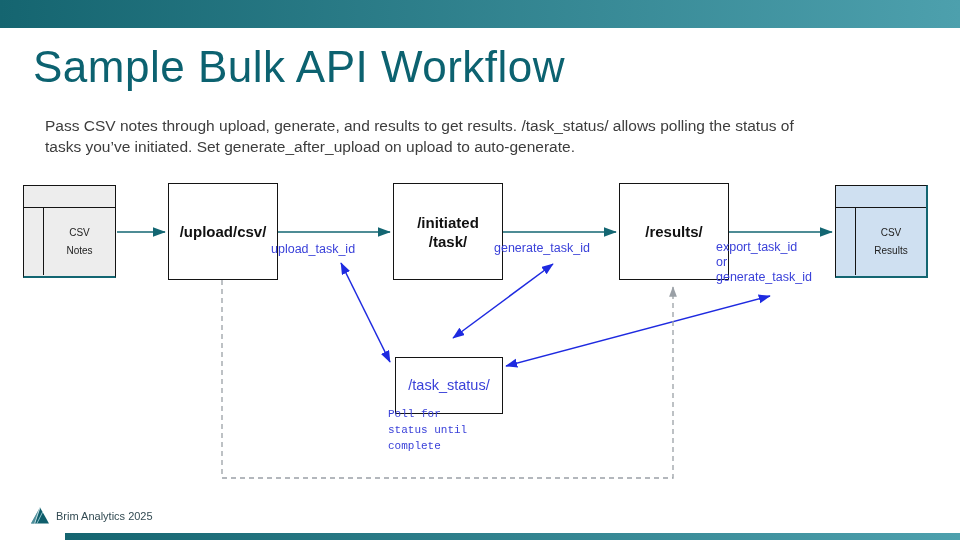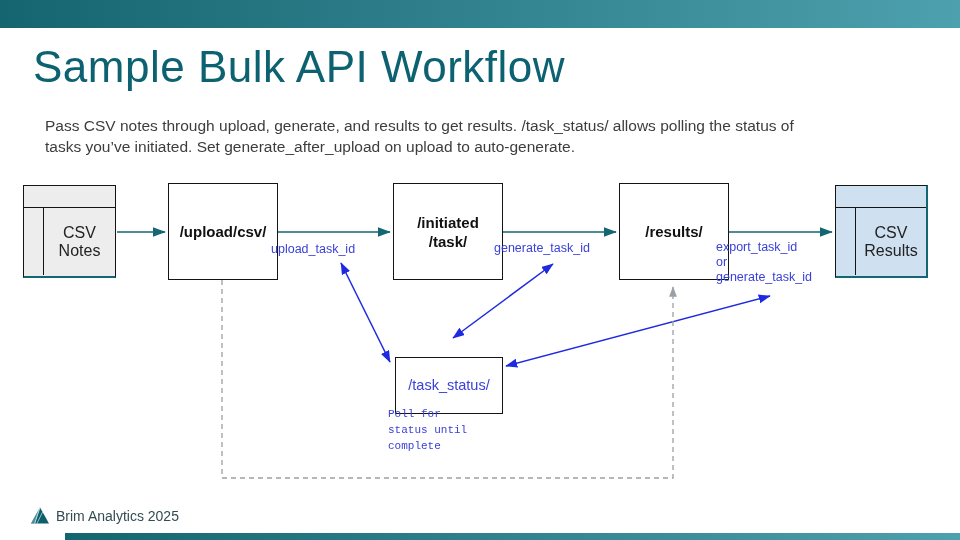--- a/index.html
+++ b/index.html
@@ -20,33 +20,33 @@
   #box-results  { left:619px; top:183px; width:108px; height:95px; }
   #box-taskstatus { left:395px; top:342px; width:106px; height:55px; font-weight:normal;
                     color:#3a41d9; font-size:14.5px;margin-top:15px; }
   .filebox { position:absolute; border:1.6px solid #141414; border-bottom:2.5px solid #136672; box-sizing:border-box; }
   #file-notes   { left:23px;  top:185px; width:93px; height:93px; background:#ededed; }
   #file-results { left:835px; top:185px; width:93px; height:93px; background:#cfe0f1;
                   border-right:2.5px solid #136672; }
   .file-head { height:21px; border-bottom:1.6px solid #141414; }
   .file-body { display:flex; height:calc(100% - 22.6px); }
   .file-col  { width:19px; border-right:1.6px solid #141414; }
-  .file-label { flex:1; display:flex; align-items:center; justify-content:center; font-size:16px;
+  .file-label { flex:1; display:flex; align-items:center; justify-content:center; font-size:10px;
                 color:#222; white-space:pre-line; text-align:center; line-height:18px; }
   .blue-label { position:absolute; color:#3a41d9; font-size:12.5px; text-align:left;
                 white-space:pre-line; line-height:15px; }
   #lbl-upload-id   { left:271px; top:242px; width:130px; }
   #lbl-generate-id { left:494px; top:241px; width:130px; }
   #lbl-export-id   { left:716px; top:240px; width:130px; }
   #poll-note { left:388px; top:406px; width:120px; font-size:11px; line-height:16px;font-family:Liberation Mono, monospace; }
   .option-note { position:absolute; left:147px; top:490px; width:600px; text-align:center;
                  color:#a3a3a3; font-size:13px; }
   .overlay { position:absolute; top:0; left:0; pointer-events:none; }
   .footer { position:absolute; left:31px; top:507px; display:flex; align-items:center; gap:7px; }
-  .footer-text { font-size:14px; color:#334b53; }
+  .footer-text { font-size:11px; color:#334b53; }
 </style>
 </head>
 <body>
 
 <div class="slide">
 
   <div class="topbar"></div>
 
   <div class="title">Sample Bulk API Workflow</div>
 

